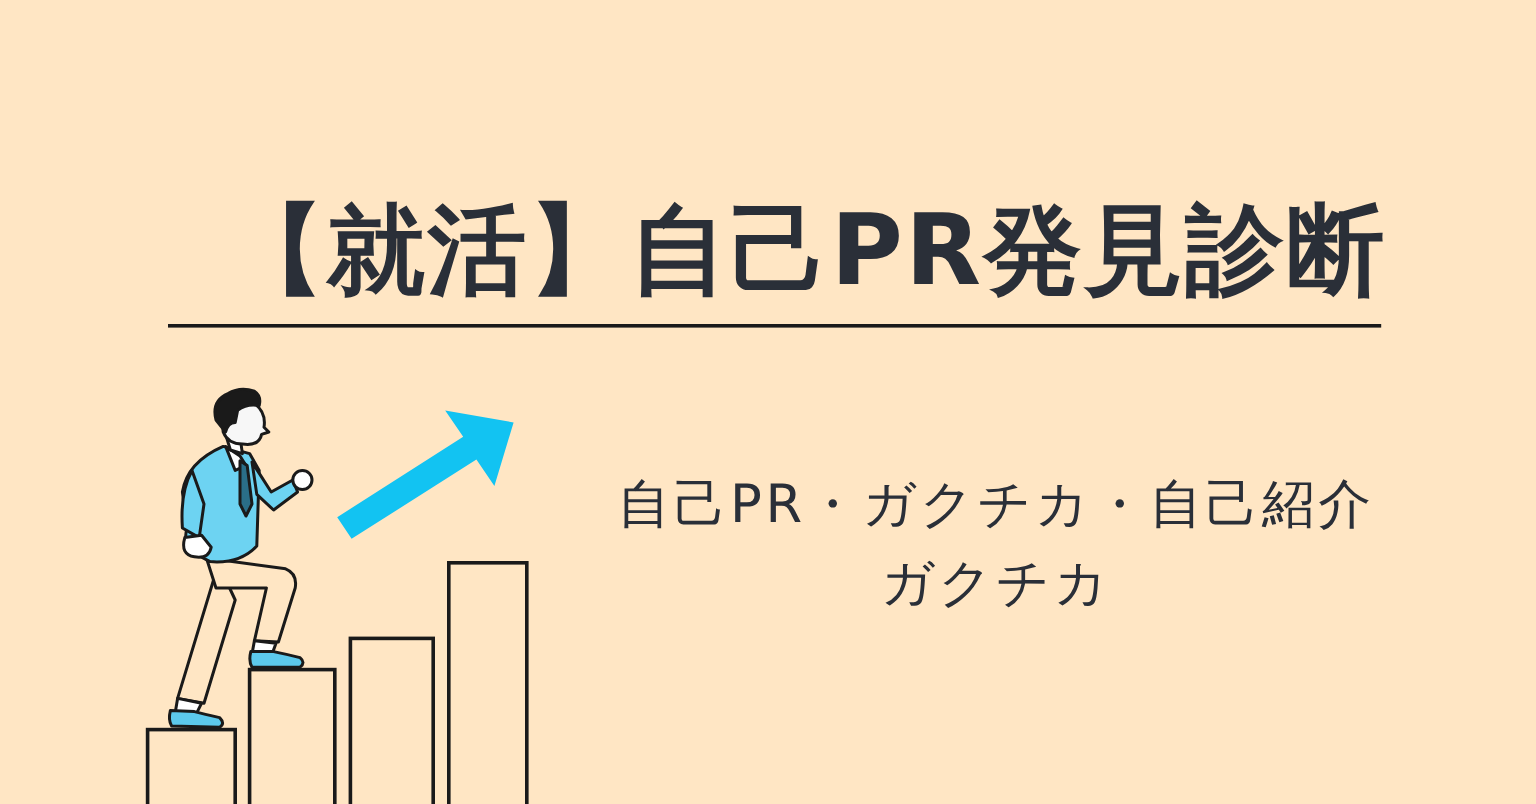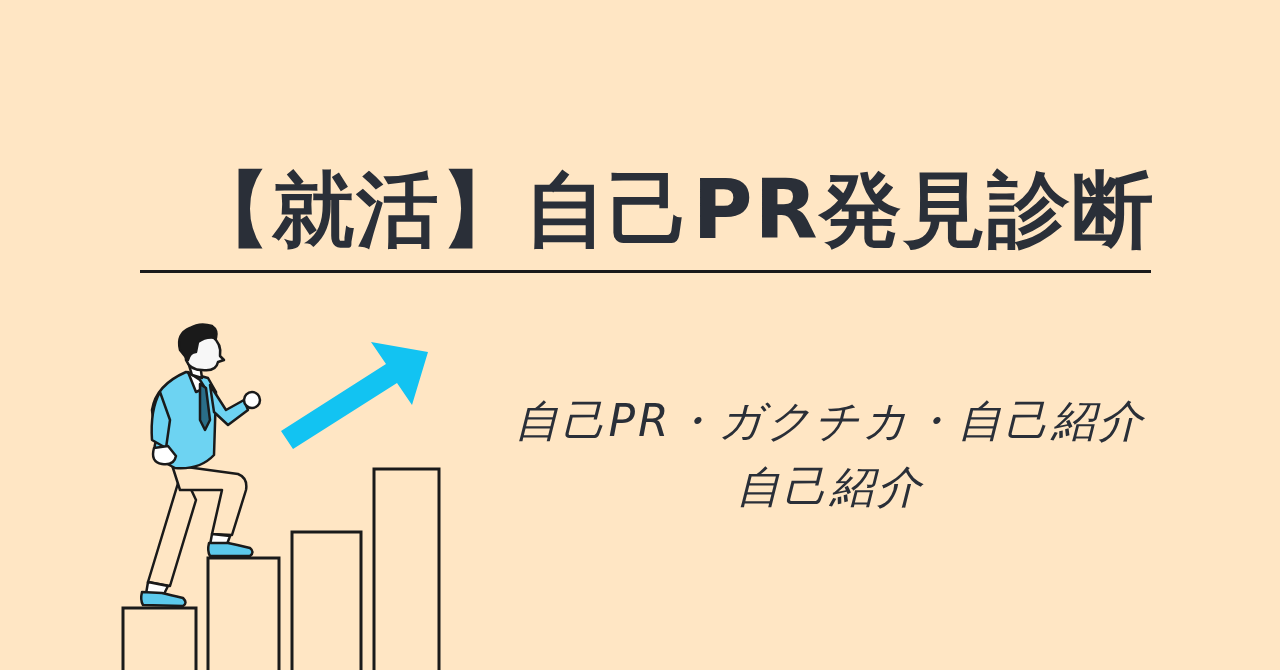--- a/index.html
+++ b/index.html
@@ -20,33 +20,32 @@
     }
     .rule {
       position: absolute; left: 140px; top: 270px; width: 1011px; height: 3px;
       background: #1a1a1a;
     }
     .subtitle {
       position: absolute; left: 455px; top: 388px; width: 750px;
       text-align: center;
       font-size: 44px; line-height: 66px; letter-spacing: 3px;
       color: #2a2f38;
-      font-style: italic;
     }
     .illus { position: absolute; left: 0; top: 0; }
   </style>
 </head>
 <body>
 
 <div class="title">【就活】自己PR発見診断</div>
 <div class="rule"></div>
 
 <div class="subtitle">
   <div>自己PR・ガクチカ・自己紹介</div>
-  <div>自己紹介</div>
+  <div>ガクチカ</div>
 </div>
 
 <svg class="illus" width="1280" height="670" viewBox="0 0 1280 670">
 
   <g fill="#ffe6c4" stroke="#1a1a1a" stroke-width="3">
     <rect x="123" y="608" width="73" height="70"></rect>
     <rect x="208" y="558" width="71" height="120"></rect>
     <rect x="292" y="532" width="69" height="146"></rect>
     <rect x="374" y="469" width="65" height="209"></rect>
   </g>

